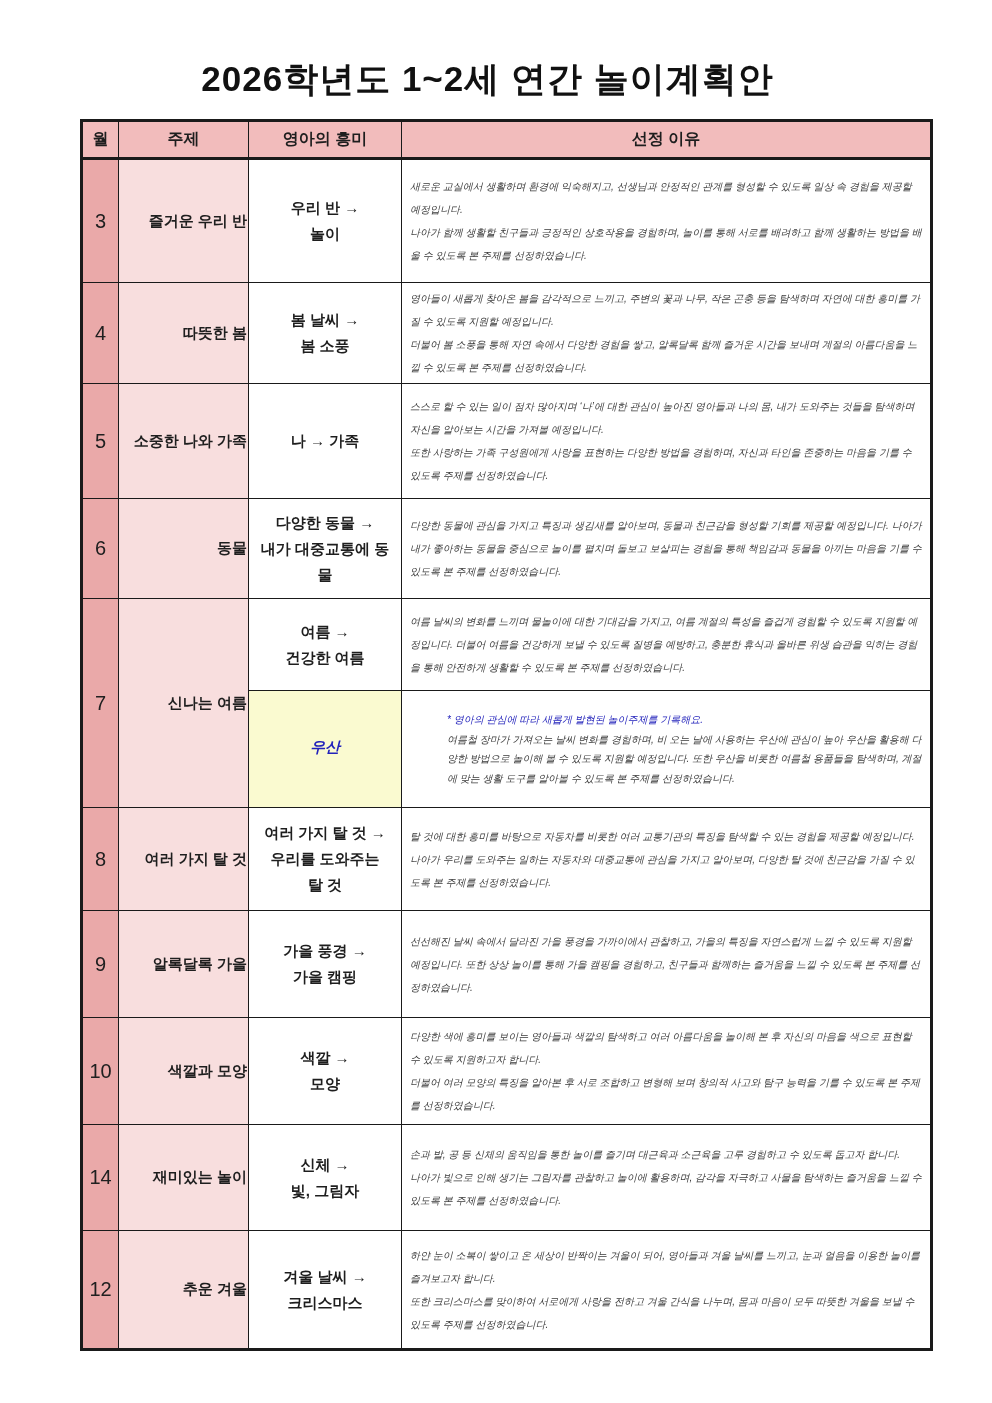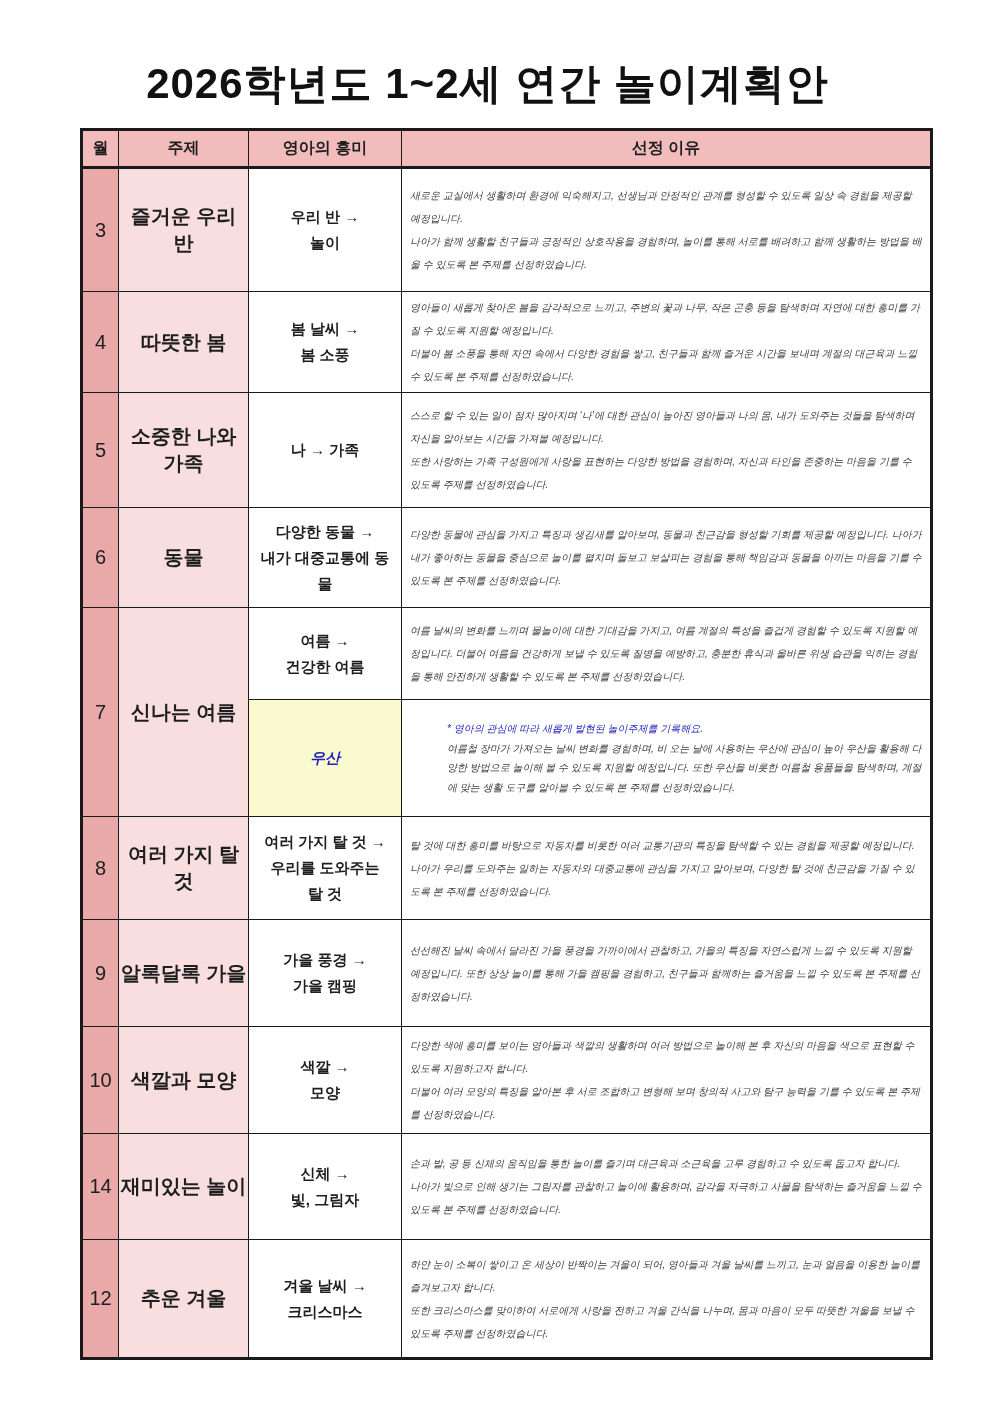--- a/index.html
+++ b/index.html
@@ -16,21 +16,21 @@
   html,body{margin:0;padding:0;}
   body{
     width:992px;height:1403px;
     background:#FFFFFF;
     font-family:"Liberation Sans", sans-serif;
     color:var(--ink);
   }
   .page-title{
     margin:56px 17px 0 0;
     text-align:center;
-    font-size:42px;
+    font-size:35px;
     font-weight:bold;
     letter-spacing:1px;
     color:#111;
   }
   table.plan{
     border-collapse:collapse;
     table-layout:fixed;
     width:850px;
     margin:16px 0 0 80px;
     border:3px solid var(--border);
@@ -54,34 +54,35 @@
   tr.hr{height:38px;}
   td.month{
     background:var(--month-bg);
     text-align:center;
     font-size:20px;
     font-weight:normal;
     color:#202020;
   }
   td.theme{
     background:var(--theme-bg);
-    text-align:center;
-    font-size:20px;
+    text-align:right;
+    font-size:15px;
     font-weight:bold;
   }
   td.interest{
     background:#FFFFFF;
     text-align:center;
     font-size:15px;
     font-weight:bold;
     line-height:26px;
     padding:10px;
   }
   td.interest.highlight{
     background:var(--highlight-bg);
+    font-family:Liberation Mono, monospace;
   }
   td.interest.highlight div{
     color:var(--accent);
     font-style:italic;
   }
   td.reason{
     background:#FFFFFF;
     padding:4px 6px 4px 8px;
     font-size:10px;
     font-style:italic;
@@ -134,21 +135,21 @@
     </tr>
     <tr class="r1">
       <td class="month">4</td>
       <td class="theme">따뜻한 봄</td>
       <td class="interest">
         <div>봄 날씨 →</div>
         <div>봄 소풍</div>
       </td>
       <td class="reason">
         <p>영아들이 새롭게 찾아온 봄을 감각적으로 느끼고, 주변의 꽃과 나무, 작은 곤충 등을 탐색하며 자연에 대한 흥미를 가질 수 있도록 지원할 예정입니다.</p>
-        <p>더불어 봄 소풍을 통해 자연 속에서 다양한 경험을 쌓고, 친구들과 함께 즐거운 시간을 보내며 계절의 대근육과 느낄 수 있도록 본 주제를 선정하였습니다.</p>
+        <p>더불어 봄 소풍을 통해 자연 속에서 다양한 경험을 쌓고, 알록달록 함께 즐거운 시간을 보내며 계절의 아름다움을 느낄 수 있도록 본 주제를 선정하였습니다.</p>
       </td>
     </tr>
     <tr class="r2">
       <td class="month">5</td>
       <td class="theme">소중한 나와 가족</td>
       <td class="interest">
         <div>나 → 가족</div>
       </td>
       <td class="reason">
         <p><span class="ul">스스로</span><span> 할 수 있는 일이 점차 많아지며 ‘나’에 대한 관심이 높아진 영아들과 나의 몸, 내가 도와주는 것들을 탐색하며 자신을 알아보는 시간을 가져볼 예정입니다.</span></p>
@@ -210,21 +211,21 @@
       </td>
     </tr>
     <tr class="r8">
       <td class="month">10</td>
       <td class="theme">색깔과 모양</td>
       <td class="interest">
         <div>색깔 →</div>
         <div>모양</div>
       </td>
       <td class="reason">
-        <p>다양한 색에 흥미를 보이는 영아들과 색깔의 생활하며 여러 방법으로 놀이해 본 후 자신의 마음을 색으로 표현할 수 있도록 지원하고자 합니다.</p>
+        <p>다양한 색에 흥미를 보이는 영아들과 색깔의 탐색하고 여러 아름다움을 놀이해 본 후 자신의 마음을 색으로 표현할 수 있도록 지원하고자 합니다.</p>
         <p>더불어 여러 모양의 특징을 알아본 후 서로 조합하고 변형해 보며 창의적 사고와 탐구 능력을 기를 수 있도록 본 주제를 선정하였습니다.</p>
       </td>
     </tr>
     <tr class="r9">
       <td class="month">14</td>
       <td class="theme">재미있는 놀이</td>
       <td class="interest">
         <div>신체 →</div>
         <div>빛, 그림자</div>
       </td>

